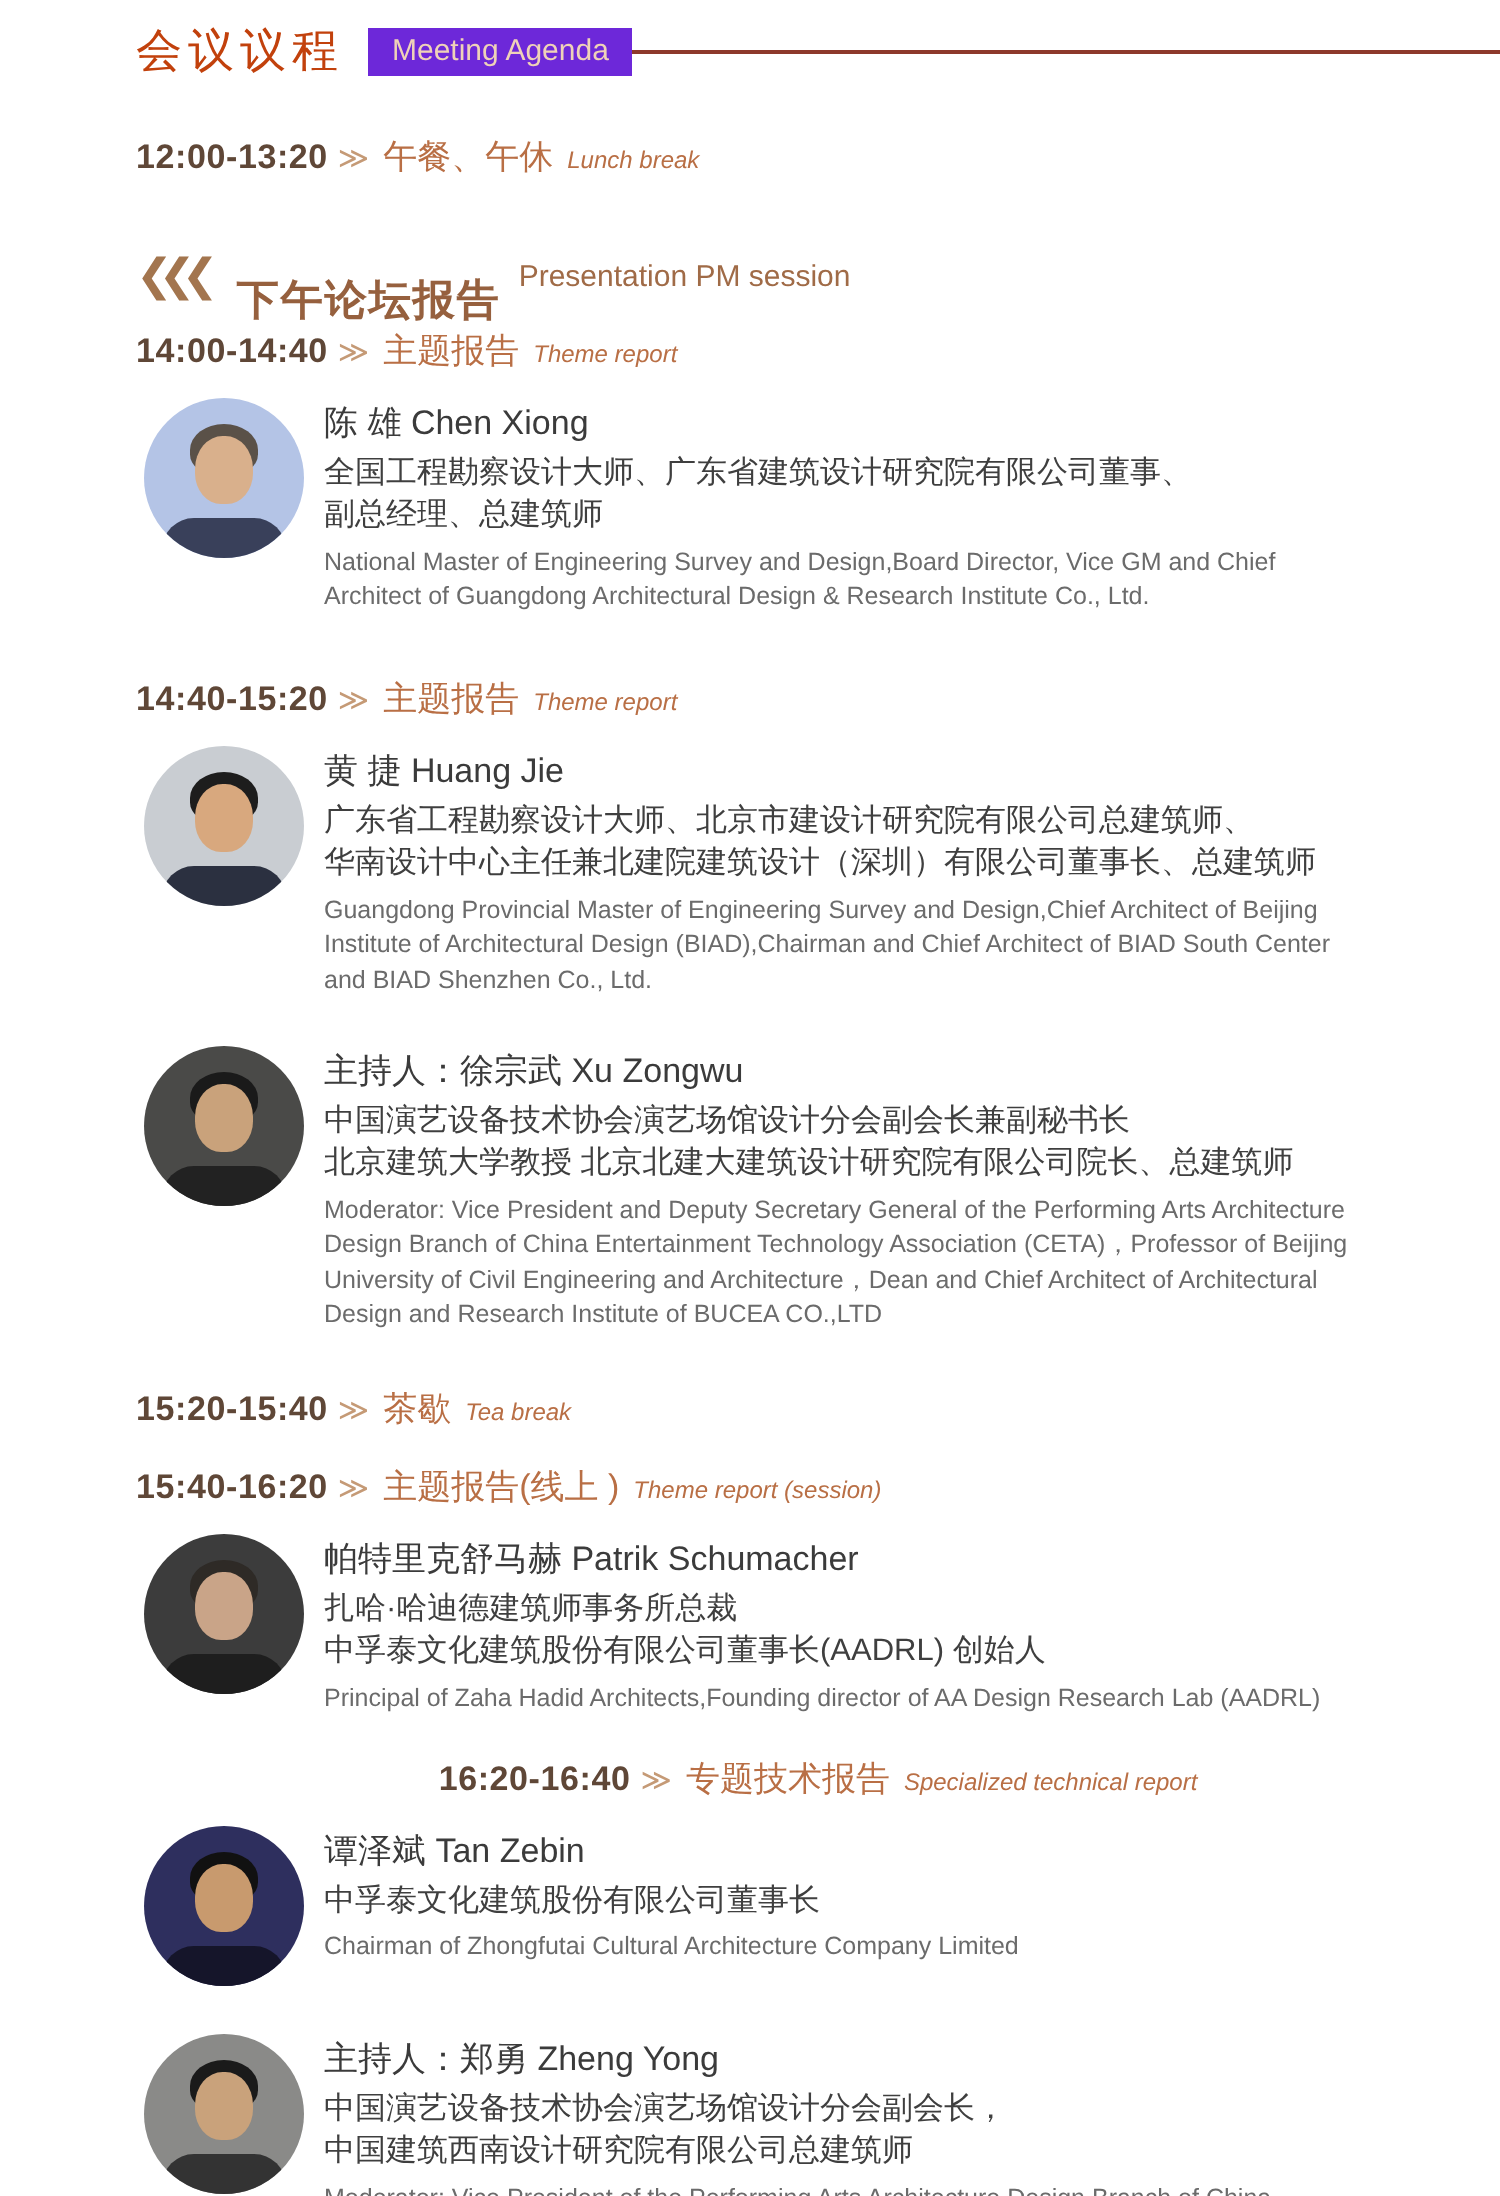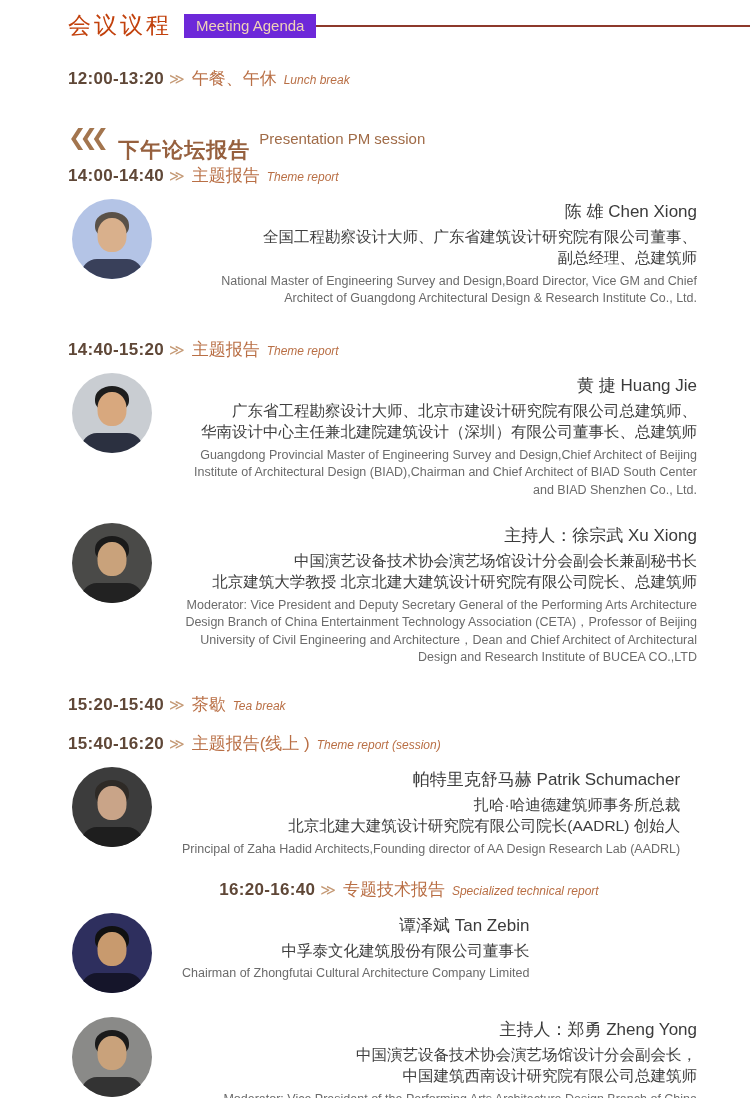--- a/index.html
+++ b/index.html
@@ -19,21 +19,21 @@
   .row-zh{color:#b96f45;font-size:17px;}
   .row-en{color:#b96f45;font-size:12px;margin-left:7px;font-style:italic;}
 
   
   .session{display:flex;align-items:center;margin:22px 0 0 68px;}
   .marker-icon{color:#a3754e;font-size:22px;letter-spacing:-7px;margin-right:16px;font-weight:bold;}
   .session-zh{font-size:21px;font-weight:600;color:#96603e;letter-spacing:1px;margin-top:24px;}
   .session-en{font-size:15px;color:#a06b47;margin-left:9px;}
 
   
-  .speaker{display:flex;margin-left:72px;gap:30px;text-align:right;}
+  .speaker{display:flex;margin-left:72px;gap:10px;}
   .avatar{width:80px;height:80px;border-radius:50%;background:var(--bg,#ccc);position:relative;overflow:hidden;flex-shrink:0;}
   .av-hair{position:absolute;left:50%;top:13px;transform:translateX(-50%);width:34px;height:26px;border-radius:50% 50% 42% 42%;background:var(--hair,#222);}
   .av-head{position:absolute;left:50%;top:19px;transform:translateX(-50%);width:29px;height:34px;border-radius:48% 48% 45% 45%;background:var(--skin,#d8ab80);}
   .av-body{position:absolute;left:50%;bottom:-12px;transform:translateX(-50%);width:62px;height:32px;border-radius:16px 16px 0 0;background:var(--suit,#222);}
   .sp-text{max-width:515px;}
   .sp-name{font-size:17px;color:#3b3b3b;margin:1px 0 3px;}
   .sp-zh{font-size:15.5px;color:#3f3f3f;line-height:1.38;white-space:pre-line;}
   .sp-en{font-size:12.5px;color:#6b6b6b;line-height:1.4;margin-top:4px;}
 
   
@@ -107,21 +107,21 @@
     </div>
   </div>
 
   <div class="speaker mt-24">
     <div class="avatar" style="--bg: #4a4a48; --skin: #c9a27b; --hair: #1a1a1a; --suit: #222222;">
       <div class="av-hair"></div>
       <div class="av-head"></div>
       <div class="av-body"></div>
     </div>
     <div class="sp-text">
-      <div class="sp-name">主持人：徐宗武 Xu Xiong</div>
+      <div class="sp-name">主持人：徐宗武 Xu Zongwu</div>
       <div class="sp-zh">中国演艺设备技术协会演艺场馆设计分会副会长兼副秘书长
 北京建筑大学教授  北京北建大建筑设计研究院有限公司院长、总建筑师</div>
       <div class="sp-en">Moderator:  Vice President and Deputy Secretary General of the Performing Arts Architecture Design Branch of China Entertainment Technology Association (CETA)，Professor of Beijing University of Civil Engineering and Architecture，Dean and Chief Architect of  Architectural Design and Research Institute  of BUCEA CO.,LTD</div>
     </div>
   </div>
 
   <div class="time-row mt-26">
     <span class="time">15:20-15:40</span>
     <span class="arrow-icon">≫</span>
     <span class="row-zh">茶歇</span>
@@ -137,21 +137,21 @@
 
   <div class="speaker mt-12">
     <div class="avatar" style="--bg: #3c3c3c; --skin: #c9a488; --hair: #2e2a26; --suit: #1e1e1e;">
       <div class="av-hair"></div>
       <div class="av-head"></div>
       <div class="av-body"></div>
     </div>
     <div class="sp-text">
       <div class="sp-name">帕特里克舒马赫 Patrik Schumacher</div>
       <div class="sp-zh">扎哈·哈迪德建筑师事务所总裁
-北京北建大建筑设计研究院有限公司院长(AADRL) 创始人</div>
+中孚泰文化建筑股份有限公司董事长(AADRL) 创始人</div>
       <div class="sp-en">Principal of Zaha Hadid Architects,Founding director of AA Design Research Lab (AADRL)</div>
     </div>
   </div>
 
   <div class="time-row mt-20">
     <span class="time">16:20-16:40</span>
     <span class="arrow-icon">≫</span>
     <span class="row-zh">专题技术报告</span>
     <span class="row-en">Specialized technical report</span>
   </div>

